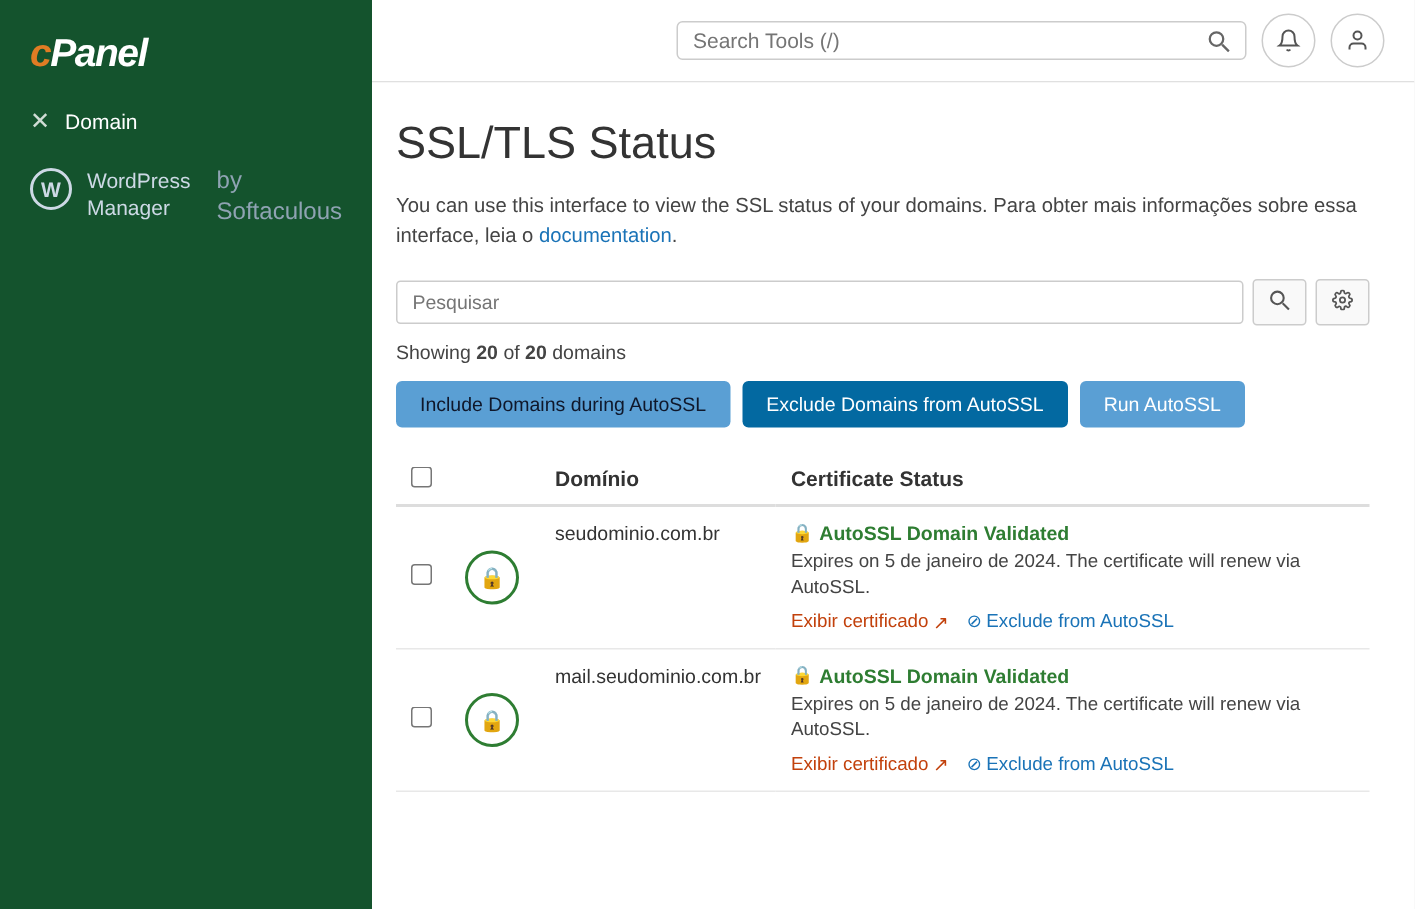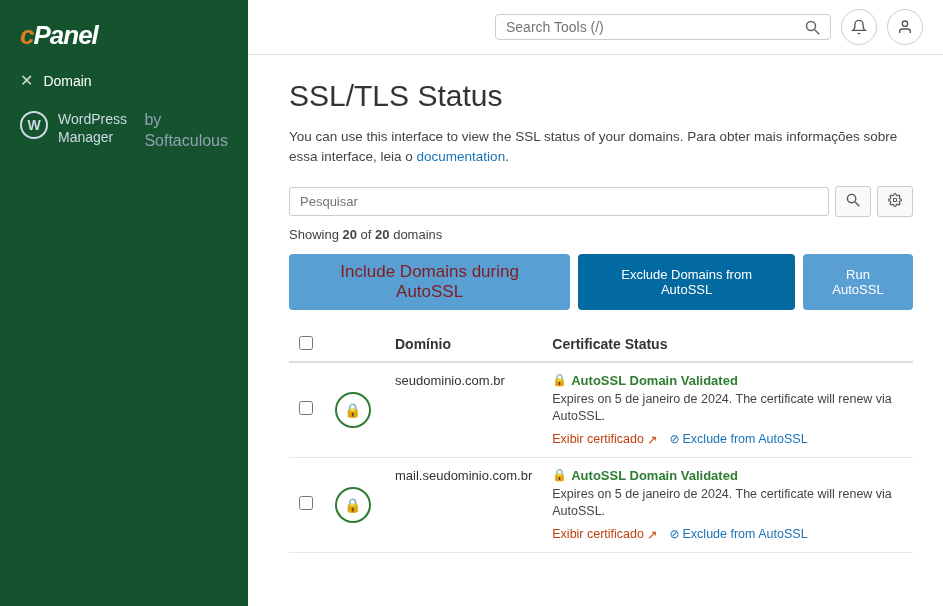--- a/index.html
+++ b/index.html
@@ -91,21 +91,21 @@
       gap: 10px;
       height: 55px;
     }
     .search-tools-wrap {
       display: flex;
       align-items: center;
       border: 1px solid #ccc;
       border-radius: 4px;
       background: #fff;
       padding: 4px 10px;
-      width: 336px;
+      width: 380px;
       gap: 6px;
     }
     .search-tools-wrap input {
       border: none;
       outline: none;
       flex: 1;
       font-size: 14px;
       color: #555;
       background: transparent;
     }
@@ -127,21 +127,21 @@
       display: flex;
       align-items: center;
       justify-content: center;
       cursor: pointer;
       color: #555;
       font-size: 16px;
     }
 
     
     #page-content {
-      padding: 24px 30px 20px 41px;
+      padding: 24px 30px 20px 16px;
       overflow-y: auto;
       flex: 1;
       background: #fff;
     }
     h1.page-title {
       font-size: 30px;
       font-weight: 300;
       color: #333;
       margin-bottom: 14px;
     }
@@ -191,26 +191,26 @@
     .showing-text strong { font-weight: bold; }
 
     
     .action-buttons {
       display: flex;
       gap: 8px;
       margin-bottom: 18px;
     }
     .btn-include {
       background: #5a9fd4;
-      color: #7f1d1d;
+      color: #0f172a;
       border: none;
       padding: 8px 16px;
       border-radius: 4px;
       cursor: pointer;
-      font-size: 17px;
+      font-size: 13px;
     }
     .btn-exclude {
       background: #0369a1;
       color: #fff;
       border: none;
       padding: 8px 16px;
       border-radius: 4px;
       cursor: pointer;
       font-size: 13px;
     }

